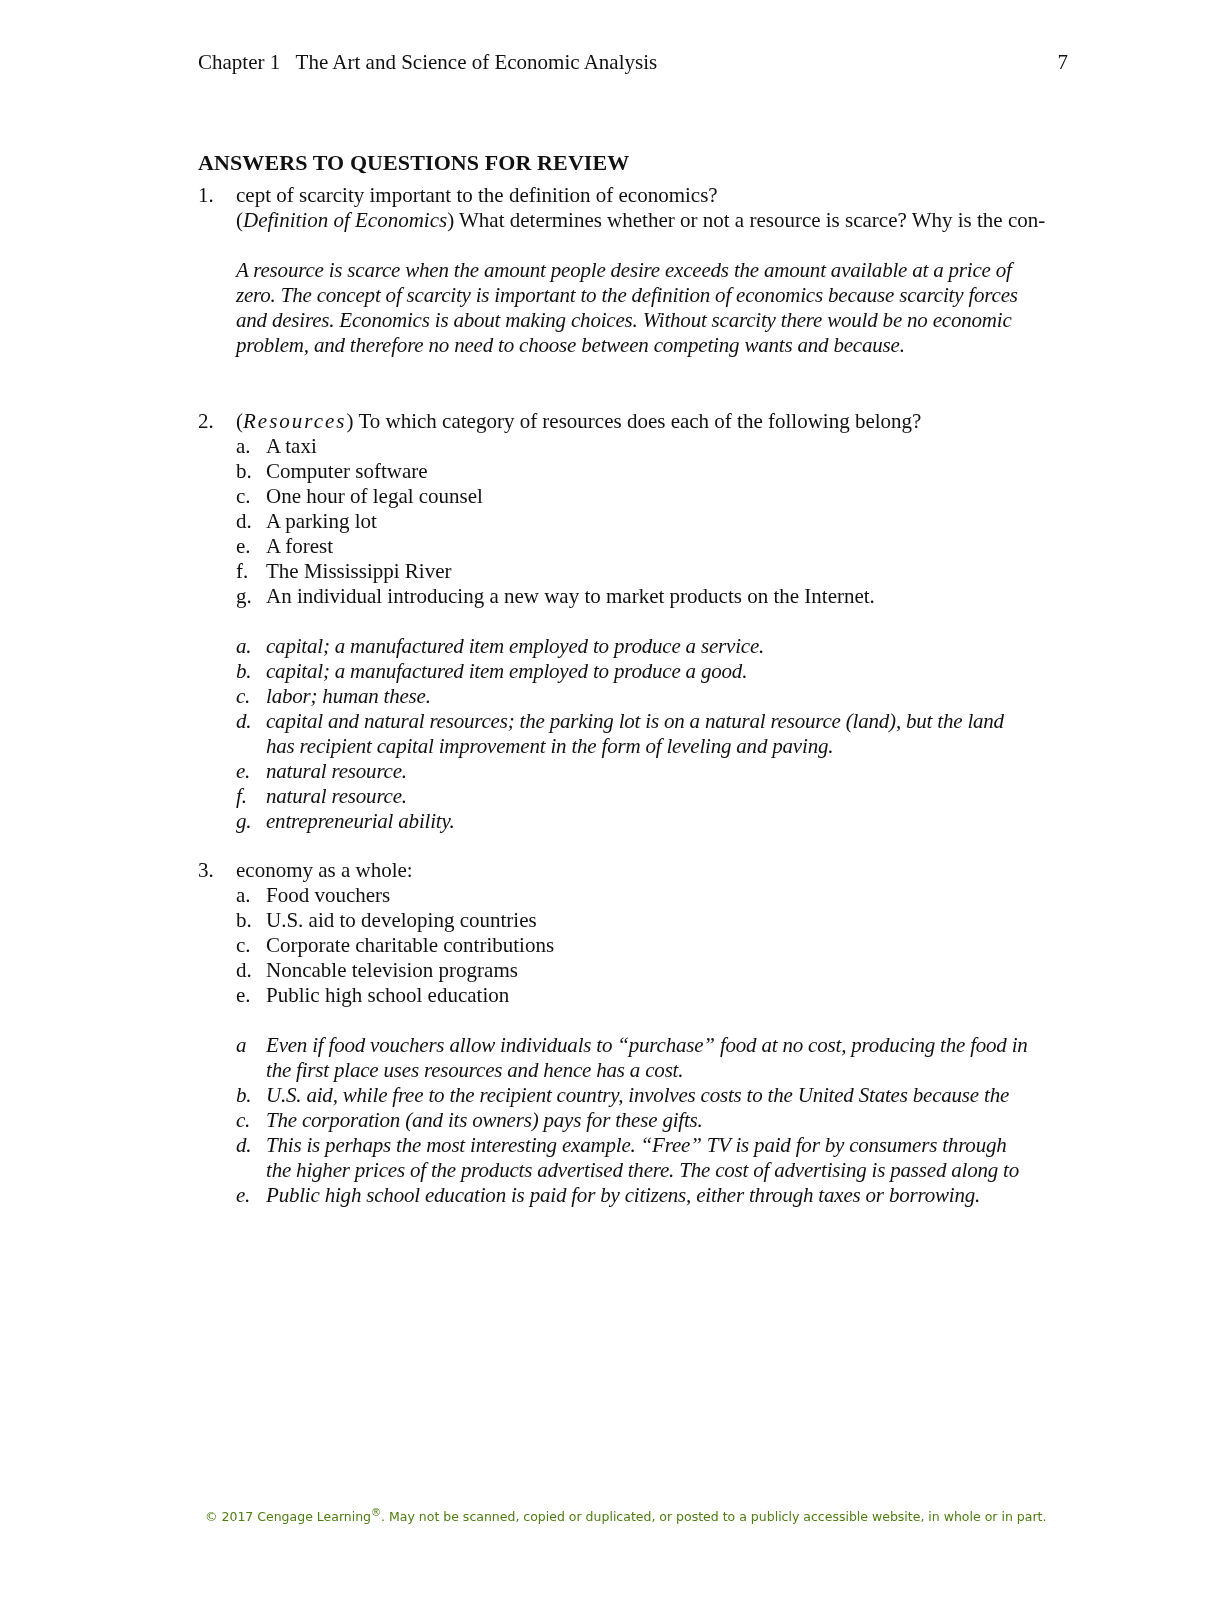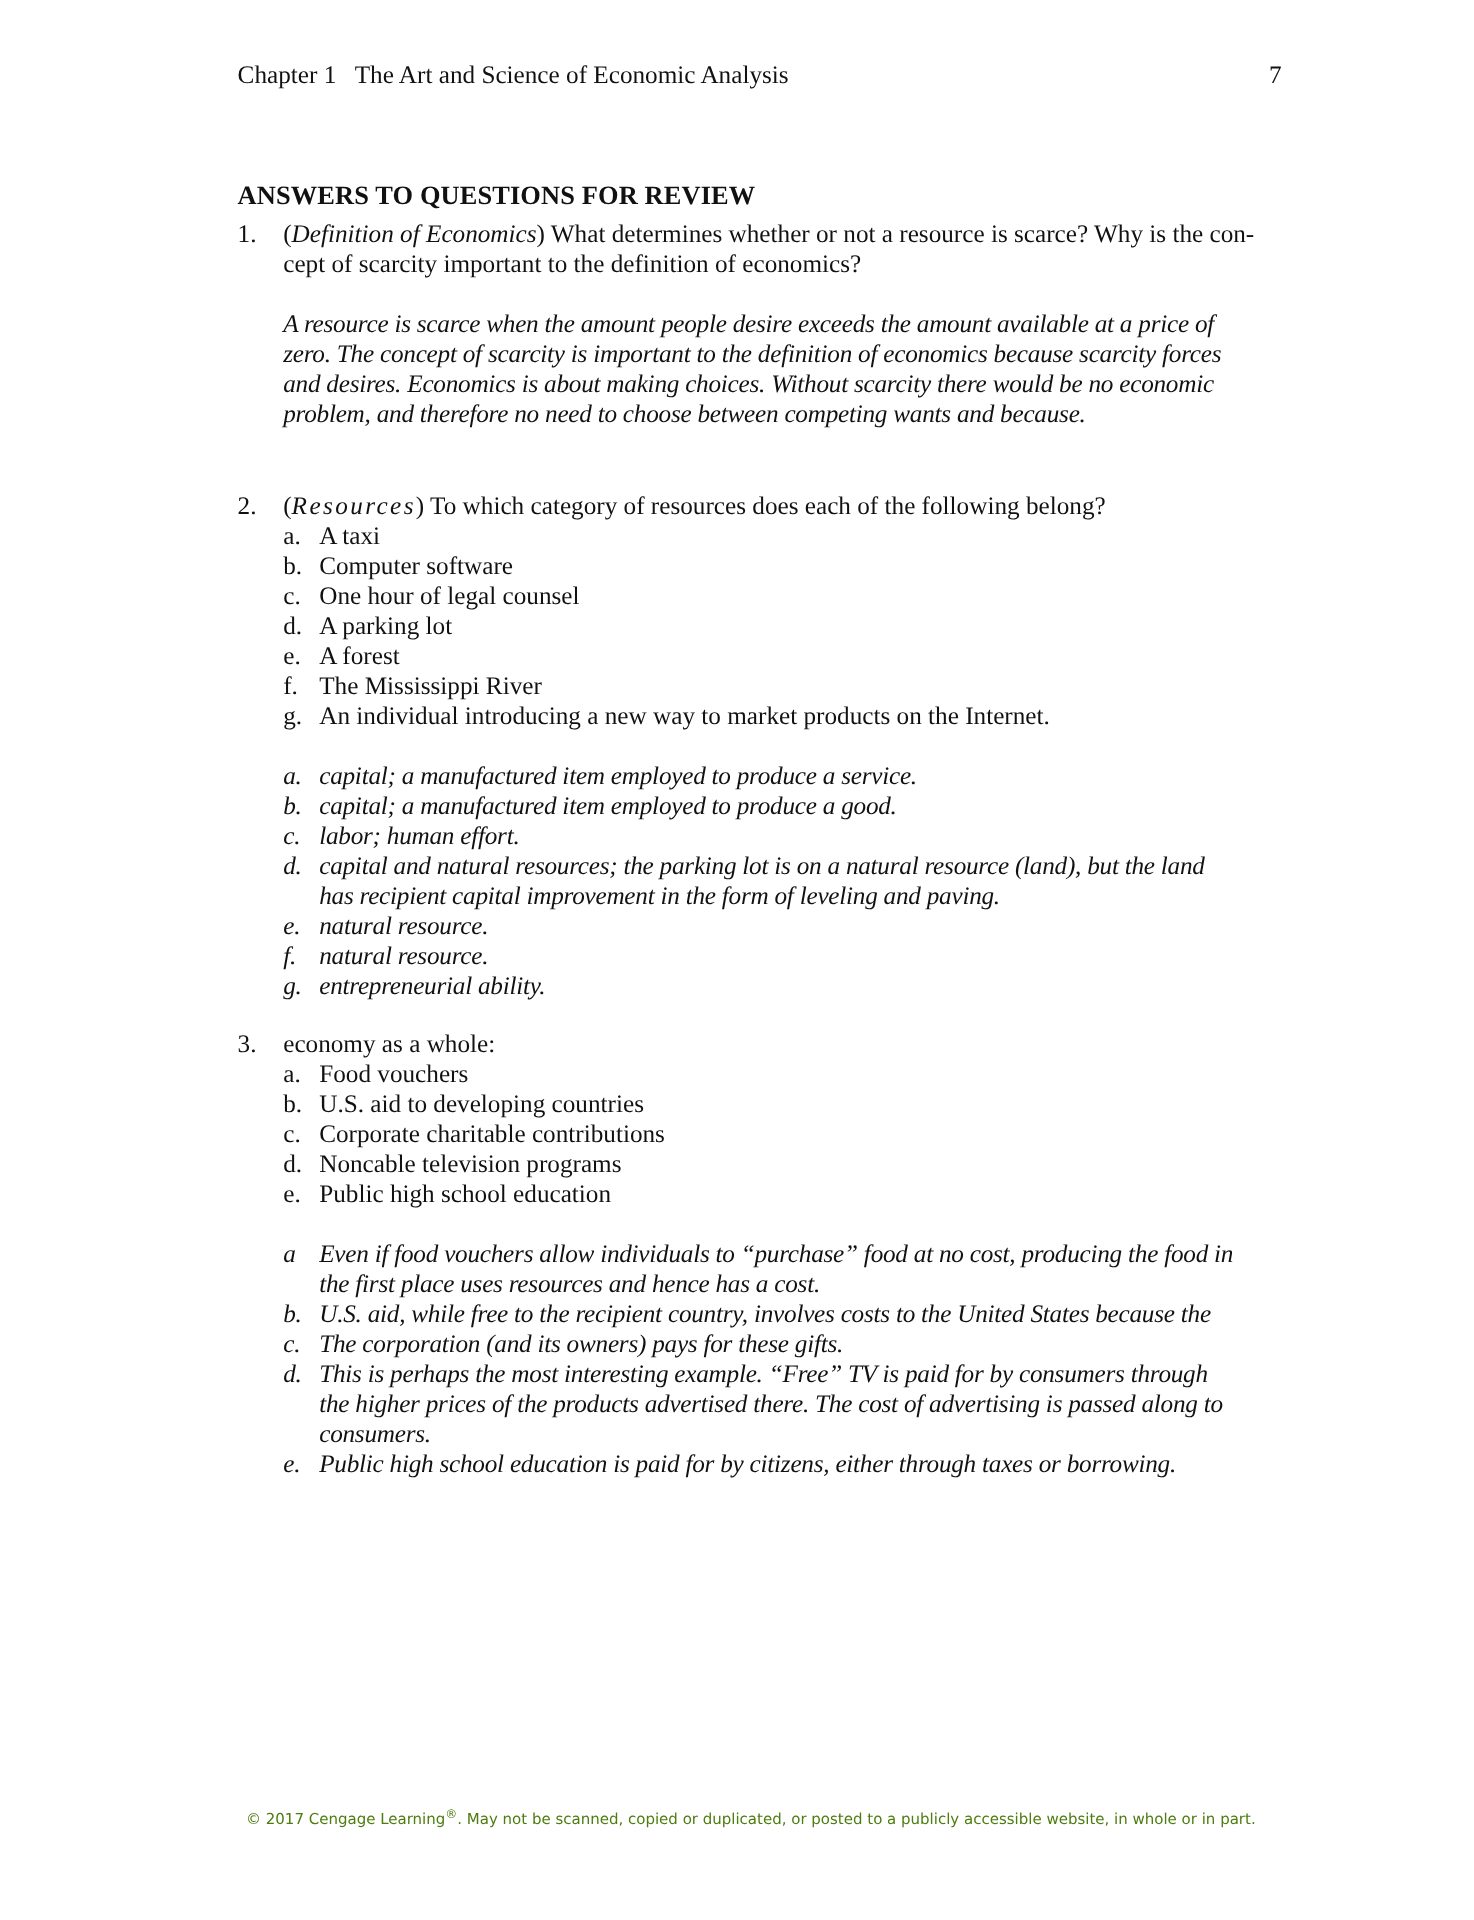--- a/index.html
+++ b/index.html
@@ -28,22 +28,22 @@
 <div class="page-header serif">
   <span class="chap">Chapter 1   The Art and Science of Economic Analysis</span>
   <span class="num">7</span>
 </div>
 
 <div class="title serif">ANSWERS TO QUESTIONS FOR REVIEW</div>
 
 <div class="block serif" style="top:183px;">
   <div class="q">
     <span class="qn">1.</span>
+    <div>cept of scarcity important to the definition of economics?</div>
     <div>(<i>Definition of Economics</i>) <span>What determines whether or not a resource is scarce? Why is the con-</span></div>
-    <div>cept of scarcity important to the definition of economics?</div>
   </div>
   <div class="gap"></div>
   <div class="ans">
     <div>A resource is scarce when the amount people desire exceeds the amount available at a price of</div>
     <div>zero. The concept of scarcity is important to the definition of economics because scarcity forces</div>
     <div>and desires. Economics is about making choices. Without scarcity there would be no economic</div>
     <div>problem, and therefore no need to choose between competing wants and because.</div>
   </div>
 </div>
 
@@ -63,21 +63,21 @@
   <div class="ans-sub">
       <span class="sl">a.</span>
       <div>capital; a manufactured item employed to produce a service.</div>
     </div>
   <div class="ans-sub">
       <span class="sl">b.</span>
       <div>capital; a manufactured item employed to produce a good.</div>
     </div>
   <div class="ans-sub">
       <span class="sl">c.</span>
-      <div>labor; human effort.</div>
+      <div>labor; human these.</div>
     </div>
   <div class="ans-sub">
       <span class="sl">d.</span>
       <div>capital and natural resources; the parking lot is on a natural resource (land), but the land</div>
       <div>has recipient capital improvement in the form of leveling and paving.</div>
     </div>
   <div class="ans-sub">
       <span class="sl">e.</span>
       <div>natural resource.</div>
     </div>
@@ -112,21 +112,20 @@
       <div>U.S. aid, while free to the recipient country, involves costs to the United States because the</div>
     </div>
   <div class="ans-sub">
       <span class="sl">c.</span>
       <div>The corporation (and its owners) pays for these gifts.</div>
     </div>
   <div class="ans-sub">
       <span class="sl">d.</span>
       <div>This is perhaps the most interesting example. “Free” TV is paid for by consumers through</div>
       <div>the higher prices of the products advertised there. The cost of advertising is passed along to</div>
-      <div>consumers.</div>
     </div>
   <div class="ans-sub">
       <span class="sl">e.</span>
       <div>Public high school education is paid for by citizens, either through taxes or borrowing.</div>
     </div>
 </div>
 
 <div class="footer">
   <span>© 2017 Cengage Learning</span><sup>®</sup><span>. May not be scanned, copied or duplicated, or posted to a publicly accessible website, in whole or in part.</span>
 </div>

